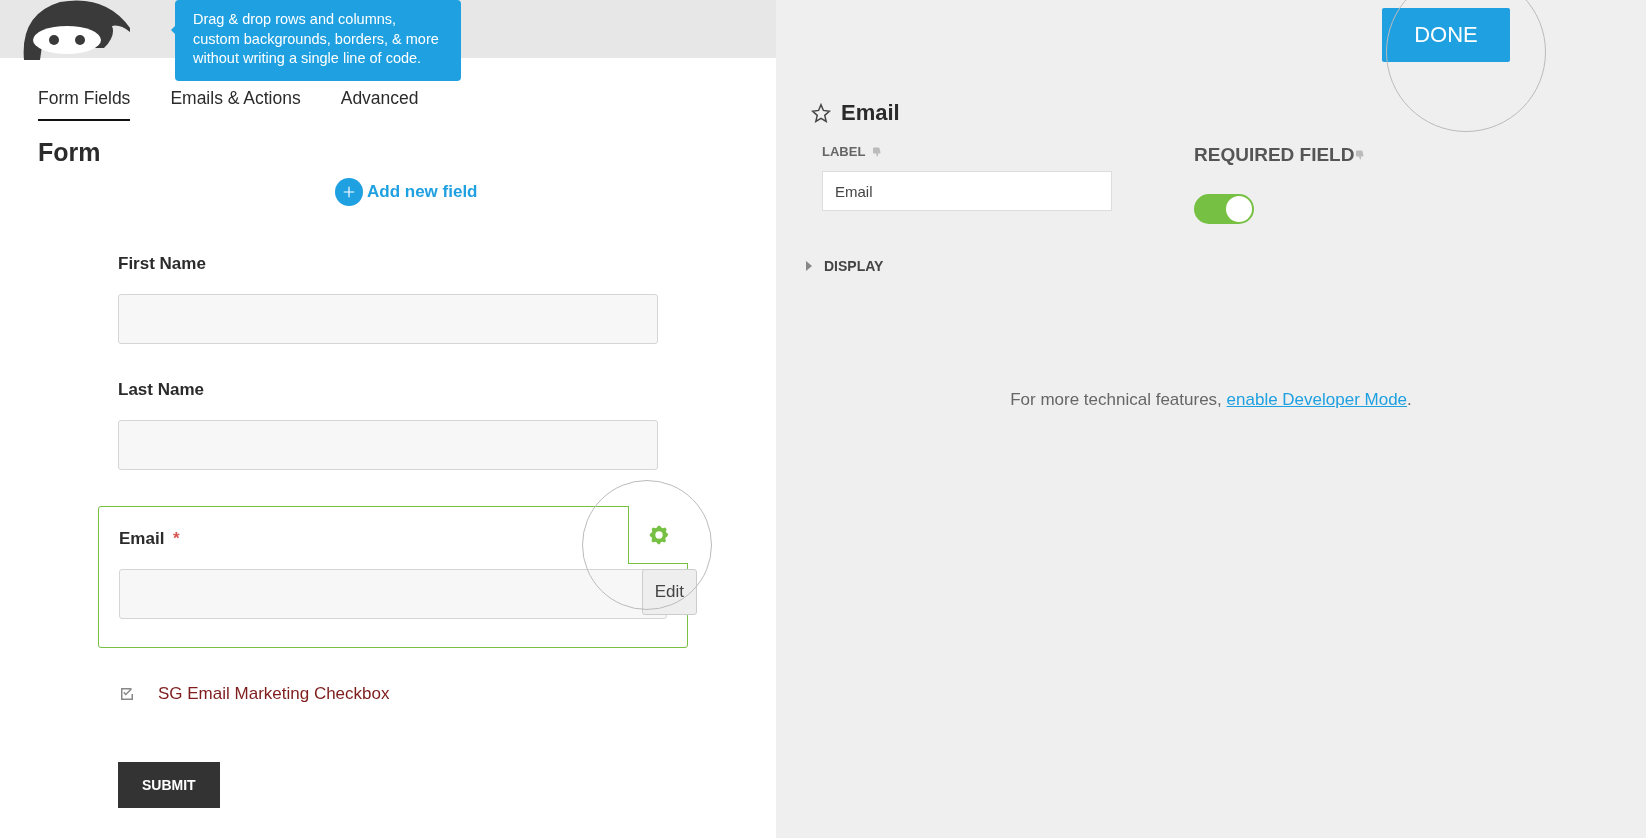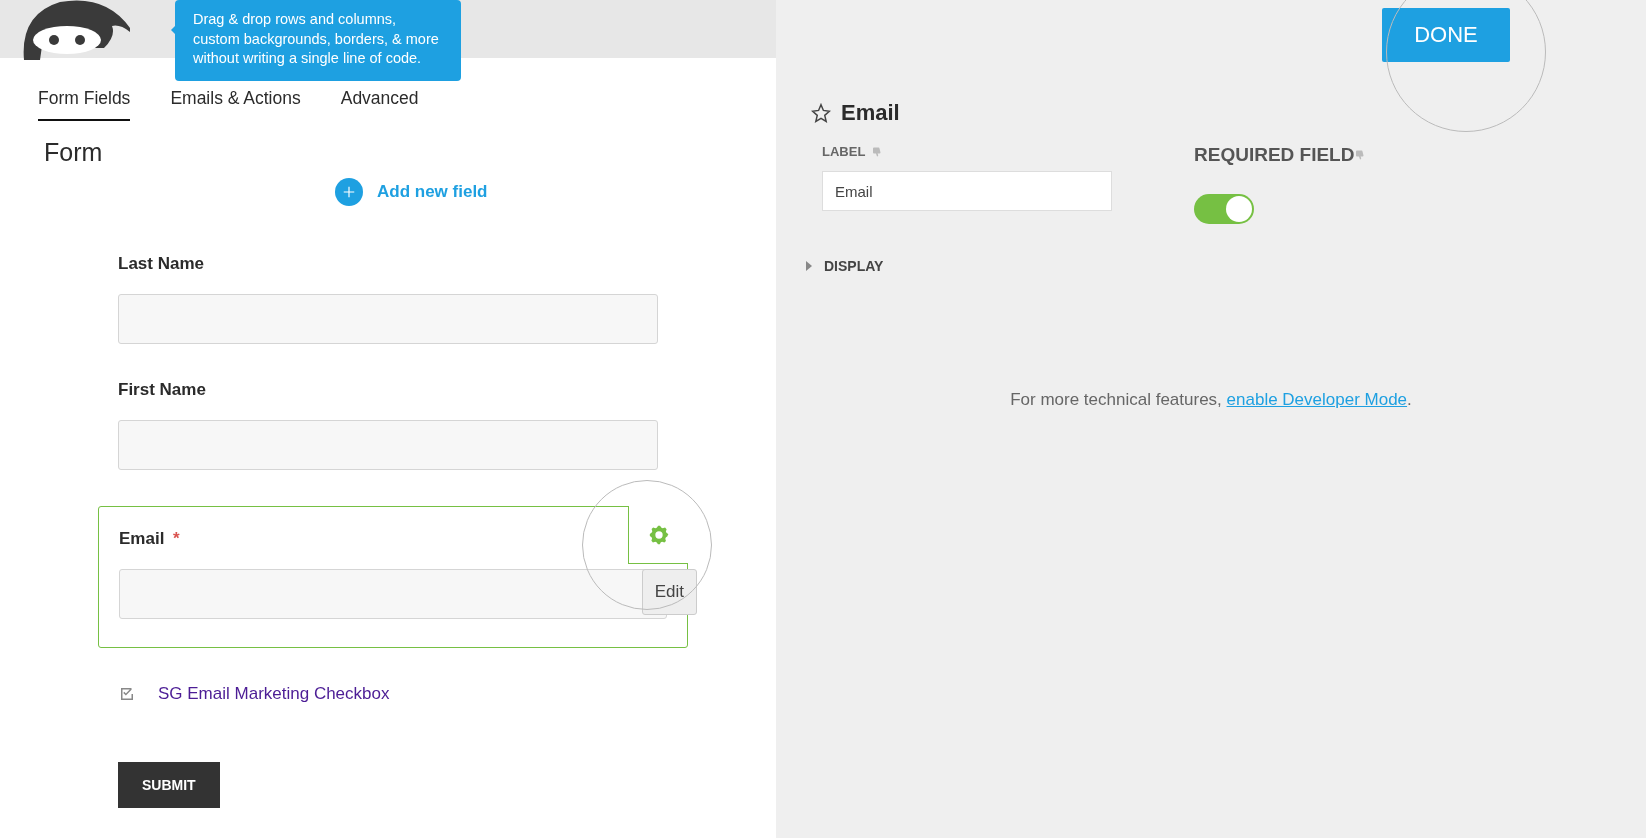--- a/index.html
+++ b/index.html
@@ -62,29 +62,28 @@
     gap: 40px;
     font-size: 17.5px;
   }
   .tab { padding-bottom: 10px; cursor: pointer; color: #2b2b2b; }
   .tab.active { border-bottom: 2px solid #111; font-weight: 500; }
   .form-heading {
     position: absolute;
     left: 38px;
     top: 138px;
     font-size: 25px;
-    font-weight: 400;
-    margin-left: 6px;
+    font-weight: 700;
   }
   .add-new-field {
     position: absolute;
     left: 335px; top: 178px;
     display: flex;
     align-items: center;
-    gap: 14px;
+    gap: 4px;
     color: #1ea0e1;
     font-size: 17px;
     font-weight: 600;
     cursor: pointer;
   }
   .plus-circle {
     width: 28px; height: 28px;
     background: #1ea0e1;
     border-radius: 50%;
     display: flex; align-items: center; justify-content: center;
@@ -141,21 +140,21 @@
     left: 582px; top: 480px;
     width: 130px; height: 130px;
     border: 1px solid #bbb;
     border-radius: 50%;
     pointer-events: none;
     z-index: 5;
   }
   .checkbox-row {
     display: flex; align-items: center;
     gap: 22px;
-    color: #4c1d95;
+    color: #7f1d1d;
     font-size: 17px;
     margin-top: 6px;
   }
   .checkbox-row svg { width: 18px; height: 18px; fill: #888; }
   .submit-btn {
     position: absolute;
     left: 118px;
     bottom: 30px;
     padding: 15px 24px;
     background: #333;
@@ -294,26 +293,26 @@
       <svg viewBox="0 0 24 24">
           <path d="M11 3h2v8h8v2h-8v8h-2v-8H3v-2h8z"></path>
         </svg>
     </span>
     <span>Add new field</span>
   </div>
 
   <div class="fields-area">
 
     <div class="field-block">
+      <div class="field-label">First Name</div>
+      <div class="field-input"></div>
+    </div>
+
+    <div class="field-block">
       <div class="field-label">Last Name</div>
-      <div class="field-input"></div>
-    </div>
-
-    <div class="field-block">
-      <div class="field-label">First Name</div>
       <div class="field-input"></div>
     </div>
 
     <div class="field-block email-block">
       <div class="field-label">
         <span>Email</span>
         <span class="req">*</span>
       </div>
       <div class="field-input"></div>
       <div class="gear-tab">

